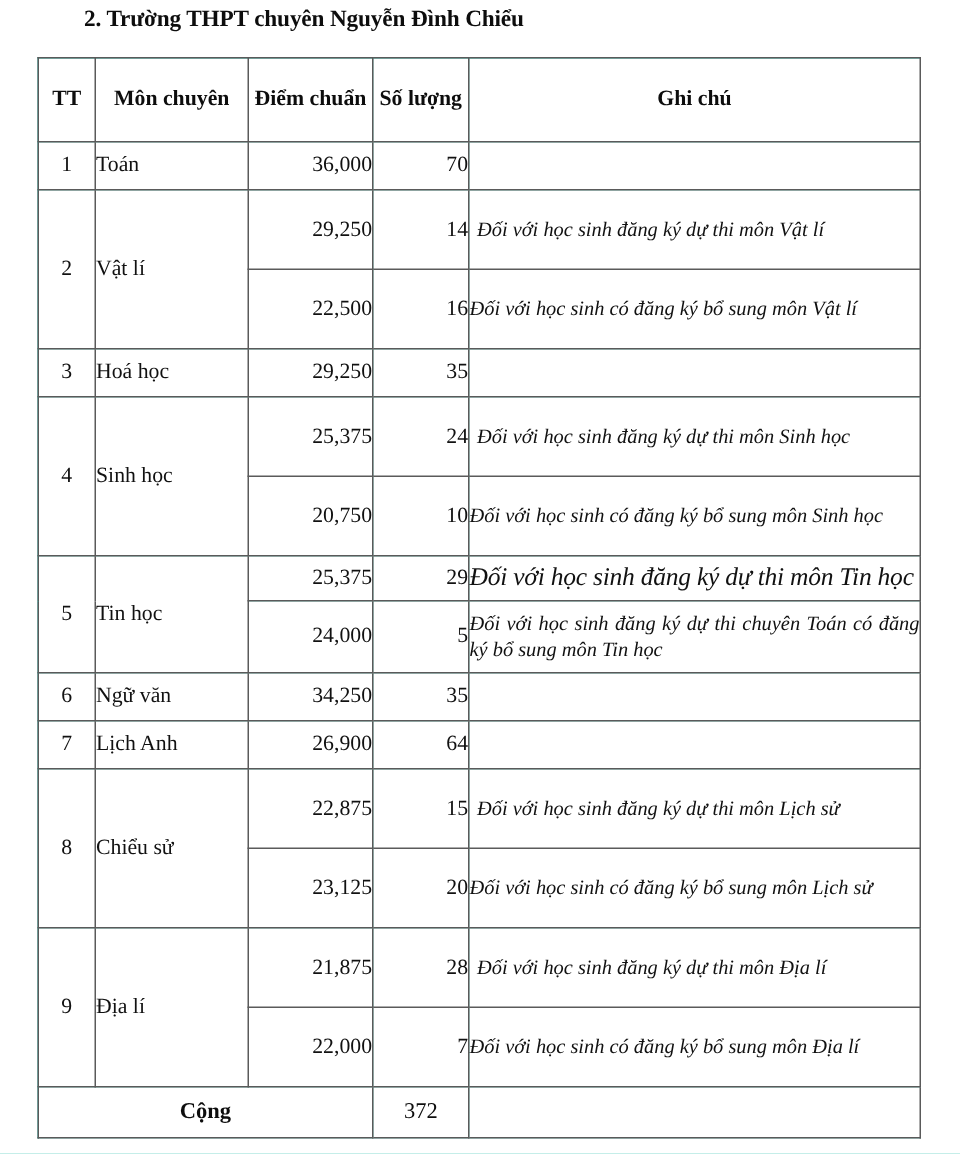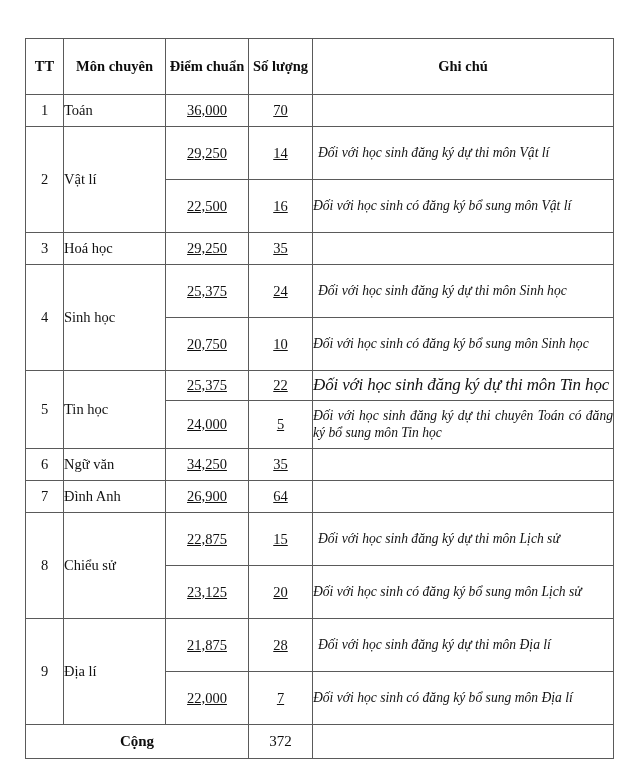--- a/index.html
+++ b/index.html
@@ -83,24 +83,23 @@
 
   td.mon {
     text-align: left;
     padding-left: 9px;
     font-size: 14.5px;
     color: #111;
     margin-left: 47px;
   }
 
   td.num {
-    text-align: center;
-    font-size: 14.5px;
-    color: #111;
-    text-decoration: underline;
+    text-align: right;
+    font-size: 14.5px;
+    color: #111;
   }
 
   td.note {
     text-align: justify;
     text-align-last: left;
     font-style: italic;
     font-size: 13.6px;
     line-height: 1.22;
     padding: 3px 7px 4px 9px;
     color: #111;
@@ -133,20 +132,21 @@
     font-weight: normal;
     font-size: 15px;
     color: #0d0d0d;
   }
 </style>
 </head>
 <body>
 
 <div class="page">
 
+  <div class="doc-title">2. Trường THPT chuyên Nguyễn Đình Chiểu</div>
 
   <div class="table-wrap">
     <table class="score-table">
       <colgroup>
         <col class="c-tt">
         <col class="c-mon">
         <col class="c-diem">
         <col class="c-sl">
         <col class="c-ghi">
       </colgroup>
@@ -195,38 +195,38 @@
           </tr>
           <tr class="r-double">
             <td class="num">20,750</td>
             <td class="num">10</td>
             <td class="note">Đối với học sinh có đăng ký bổ sung môn Sinh học</td>
           </tr>
           <tr class="r-tin-a">
             <td class="tt" rowspan="2">5</td>
             <td class="mon" rowspan="2">Tin học</td>
             <td class="num">25,375</td>
-            <td class="num">22</td>
+            <td class="num">29</td>
             <td class="note single">Đối với học sinh đăng ký dự thi môn Tin học</td>
           </tr>
           <tr class="r-tin-b">
             <td class="num">24,000</td>
             <td class="num">5</td>
             <td class="note">Đối với học sinh đăng ký dự thi chuyên Toán có đăng ký bổ sung môn Tin học</td>
           </tr>
           <tr class="r-single">
             <td class="tt" rowspan="1">6</td>
             <td class="mon" rowspan="1">Ngữ văn</td>
             <td class="num">34,250</td>
             <td class="num">35</td>
             <td class="note"></td>
           </tr>
           <tr class="r-single">
             <td class="tt" rowspan="1">7</td>
-            <td class="mon" rowspan="1">Đình Anh</td>
+            <td class="mon" rowspan="1">Lịch Anh</td>
             <td class="num">26,900</td>
             <td class="num">64</td>
             <td class="note"></td>
           </tr>
           <tr class="r-double">
             <td class="tt" rowspan="2">8</td>
             <td class="mon" rowspan="2">Chiểu sử</td>
             <td class="num">22,875</td>
             <td class="num">15</td>
             <td class="note indent-first">Đối với học sinh đăng ký dự thi môn Lịch sử</td>

